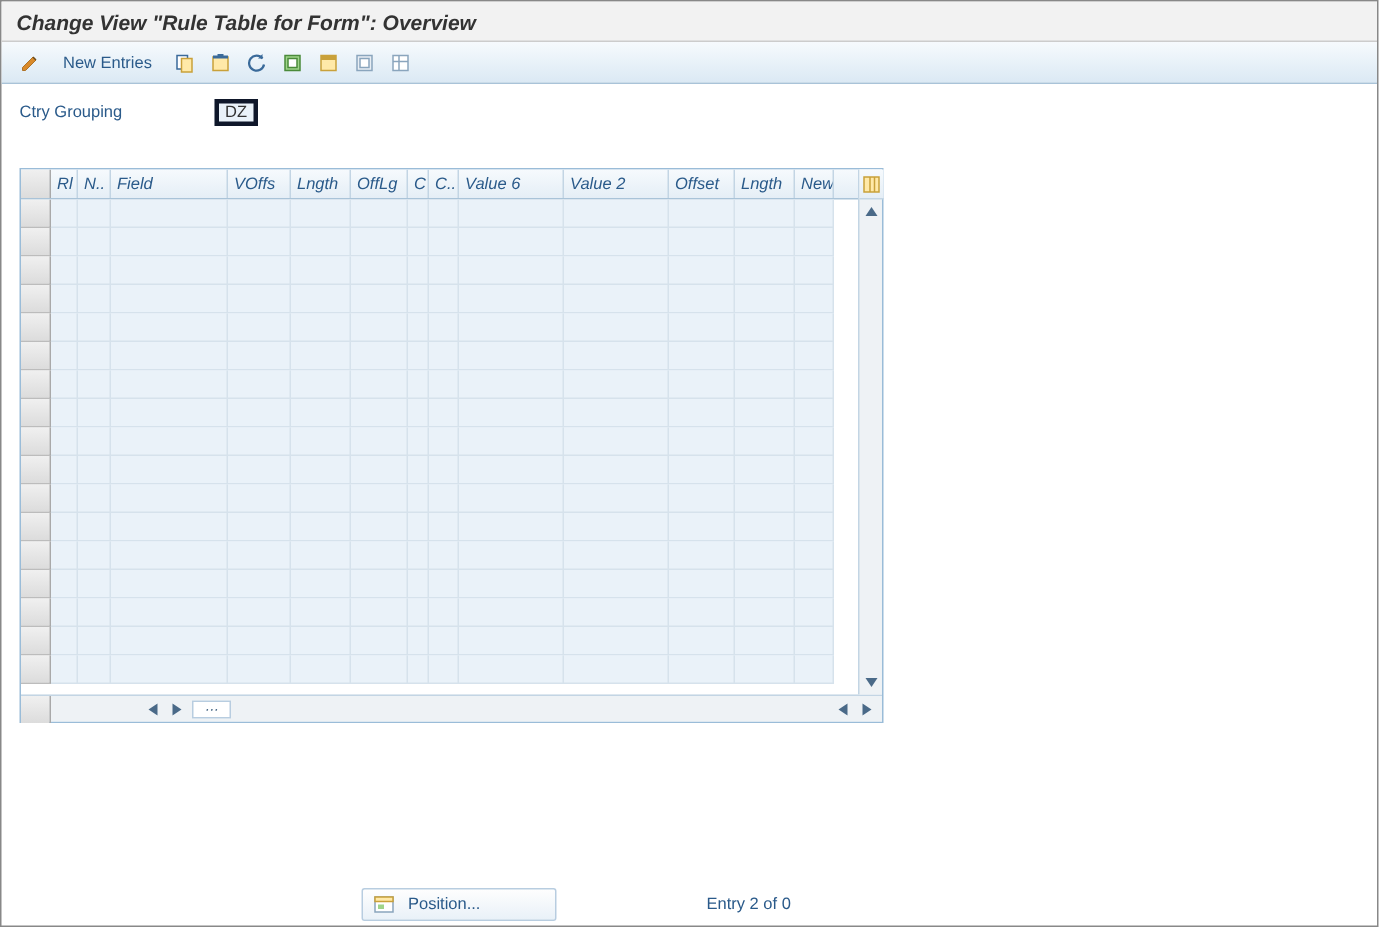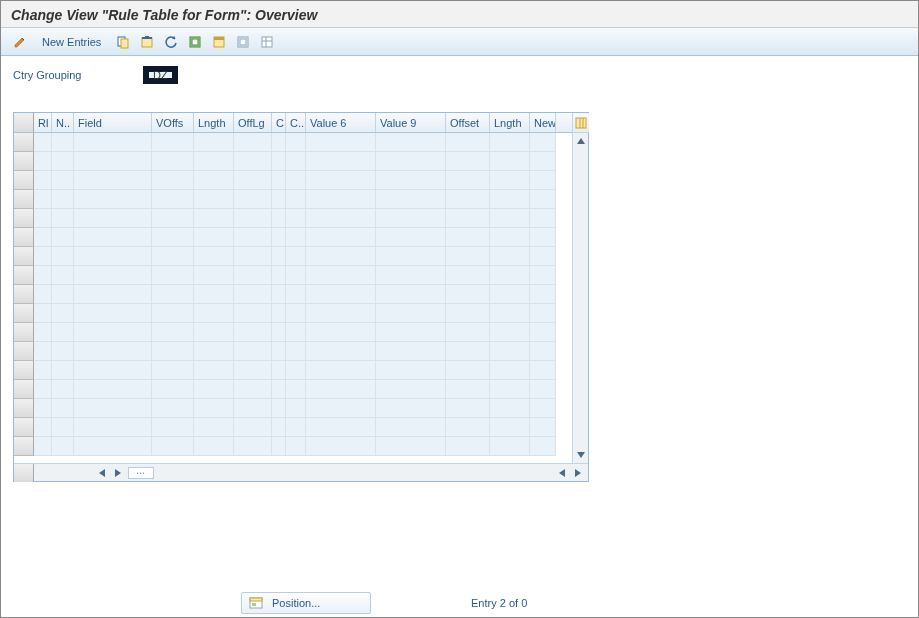--- a/index.html
+++ b/index.html
@@ -74,34 +74,35 @@
     align-items: center;
     margin-bottom: 6px;
   }
   .form-label {
     width: 130px;
     color: #2a5a8a;
   }
   .form-value {
     min-width: 28px;
     height: 18px;
-    border: 6px solid #0f172a;
+    border: 3px solid #0f172a;
     background: #eaf2f9;
     padding: 1px 4px;
     font-size: 11px;
     display: inline-flex;
     align-items: center;
   }
   .form-value.wide { min-width: 26px; }
   .table-wrap {
     margin: 16px 10px 0 12px;
     width: 576px;
     border: 1px solid #9abcd8;
     background: #fff;
     position: relative;
+    font-style: italic;
   }
   .grid {
     display: flex;
     height: 350px;
   }
   .grid-body {
     flex: 1;
     overflow: hidden;
     display: flex;
     flex-direction: column;
@@ -287,21 +288,21 @@
           <div class="th rowhead" style="width: 20px;"></div>
           <div class="th" style="width: 18px;">Rl</div>
           <div class="th" style="width: 22px;">N..</div>
           <div class="th" style="width: 78px;">Field</div>
           <div class="th" style="width: 42px;">VOffs</div>
           <div class="th" style="width: 40px;">Lngth</div>
           <div class="th" style="width: 38px;">OffLg</div>
           <div class="th" style="width: 14px;">C</div>
           <div class="th" style="width: 20px;">C..</div>
           <div class="th" style="width: 70px;">Value 6</div>
-          <div class="th" style="width: 70px;">Value 9</div>
+          <div class="th" style="width: 70px;">Value 2</div>
           <div class="th" style="width: 44px;">Offset</div>
           <div class="th" style="width: 40px;">Lngth</div>
           <div class="th" style="width: 26px;">New</div>
         </div>
       <div class="tbody" id="tbody">
           <div class="trow">
             <div class="td rowhead" style="width: 20px;"></div>
             <div class="td" style="width: 18px;"></div>
             <div class="td" style="width: 22px;"></div>
             <div class="td" style="width: 78px;"></div>

